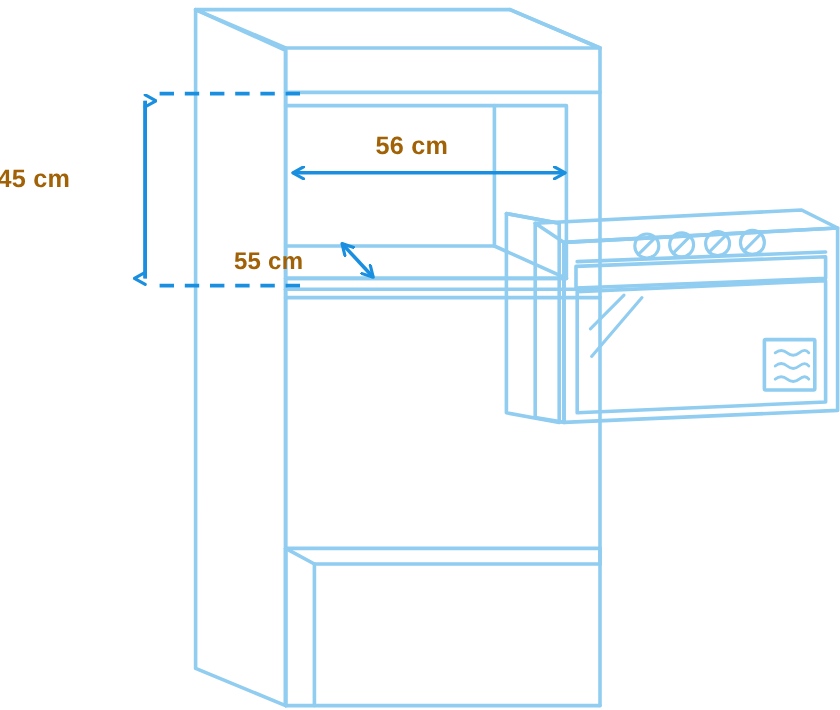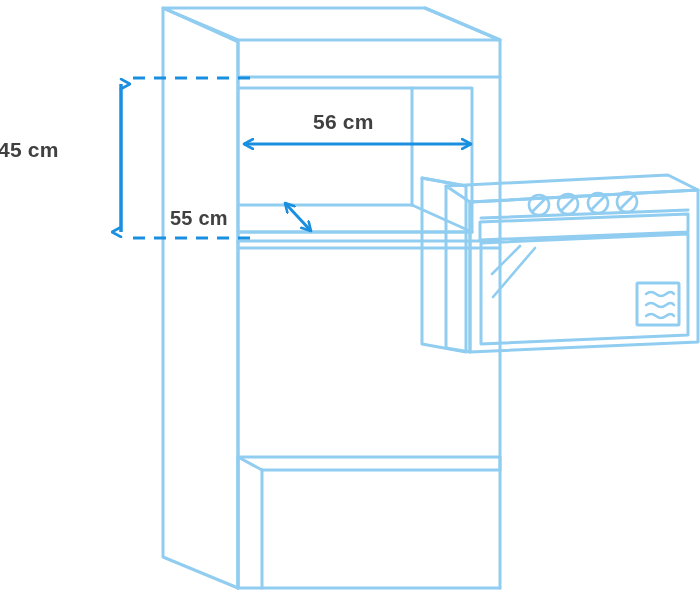--- a/index.html
+++ b/index.html
@@ -1,24 +1,24 @@
 <!DOCTYPE html>
 <html><head>
 <meta charset="utf-8">
 <style>
   html,body{margin:0;padding:0;background:#ffffff;}
   body{width:700px;height:592px;overflow:hidden;
        font-family:"Liberation Sans","DejaVu Sans",sans-serif;}
   #stage{position:relative;width:700px;height:592px;}
   svg.layer{position:absolute;left:0;top:0;width:700px;height:592px;}
-  .dimlabel{position:absolute;font-weight:bold;color:#404040;
+  .dimlabel{position:absolute;font-weight:bold;color:#a16207;
             white-space:nowrap;letter-spacing:.2px;}
   #lbl-height{left:-2px;top:138px;font-size:21px;}
   #lbl-width{left:313px;top:110px;font-size:21px;}
-  #lbl-depth{left:170px;top:207px;font-size:20px;}
+  #lbl-depth{left:195px;top:207px;font-size:20px;}
 </style>
 </head>
 <body>
 
 <div id="stage">
 
   <svg class="layer" viewBox="0 0 700 592">
     <g fill="none" stroke="#90cdf0" stroke-width="3" stroke-linecap="round" stroke-linejoin="round">
 
       <g>

